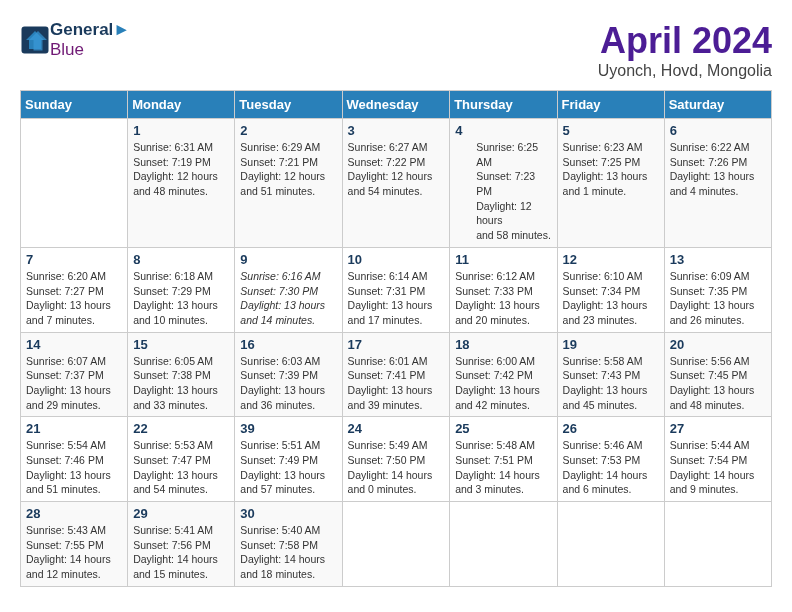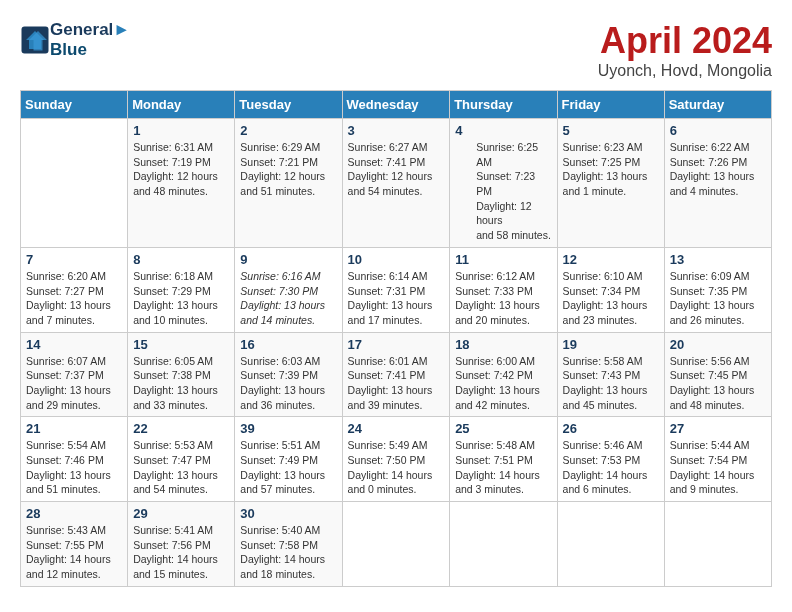--- a/index.html
+++ b/index.html
@@ -23,21 +23,21 @@
     .logo-icon {
       width: 30px;
       height: 30px;
     }
     .title-block {
       text-align: right;
     }
     .month-title {
       font-size: 36px;
       font-weight: bold;
-      color: #b91c1c;
+      color: #4c1d95;
     }
     .location {
       font-size: 16px;
       color: #444;
     }
     table {
       width: 100%;
       border-collapse: collapse;
       font-size: 11px;
       padding-left: 8px;
@@ -83,21 +83,21 @@
 
 <div class="header">
   <div class="logo">
     <svg class="logo-icon" viewBox="0 0 40 40">
       <rect x="2" y="2" width="36" height="36" rx="4" fill="#1a3a5c"></rect>
       <polygon points="20,8 32,20 28,20 28,32 12,32 12,20 8,20" fill="#2980b9"></polygon>
       <polygon points="24,8 36,20 30,20 30,34 18,34 18,20 12,20" fill="#3a9ad9" opacity="0.7"></polygon>
     </svg>
     <div>
       <div style="font-size:17px;font-weight:bold;color:#1a3a5c;">General<span style="color:#2980b9;">►</span></div>
-      <div style="font-size:17px;font-weight:bold;color:#0c4a6e;">Blue</div>
+      <div style="font-size:17px;font-weight:normal;color:#701a75;">Blue</div>
     </div>
   </div>
   <div class="title-block">
     <div class="month-title">April 2024</div>
     <div class="location">Uyonch, Hovd, Mongolia</div>
   </div>
 </div>
 
 <table>
   <thead>
@@ -124,21 +124,21 @@
         <td>
           <span class="day-num">2</span>
           <div class="day-info" style="white-space: pre-line;">Sunrise: 6:29 AM
 Sunset: 7:21 PM
 Daylight: 12 hours
 and 51 minutes.</div>
         </td>
         <td>
           <span class="day-num">3</span>
           <div class="day-info" style="white-space: pre-line;">Sunrise: 6:27 AM
-Sunset: 7:41 PM
+Sunset: 7:22 PM
 Daylight: 12 hours
 and 54 minutes.</div>
         </td>
         <td>
           <span class="day-num">4</span>
           <div class="day-info" style="white-space: pre-line; margin-left: 21px;">Sunrise: 6:25 AM
 Sunset: 7:23 PM
 Daylight: 12 hours
 and 58 minutes.</div>
         </td>

